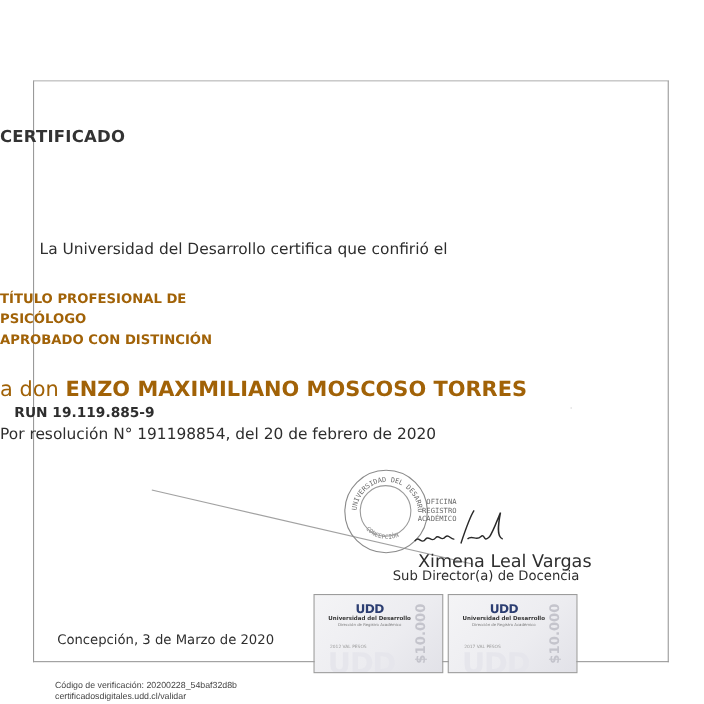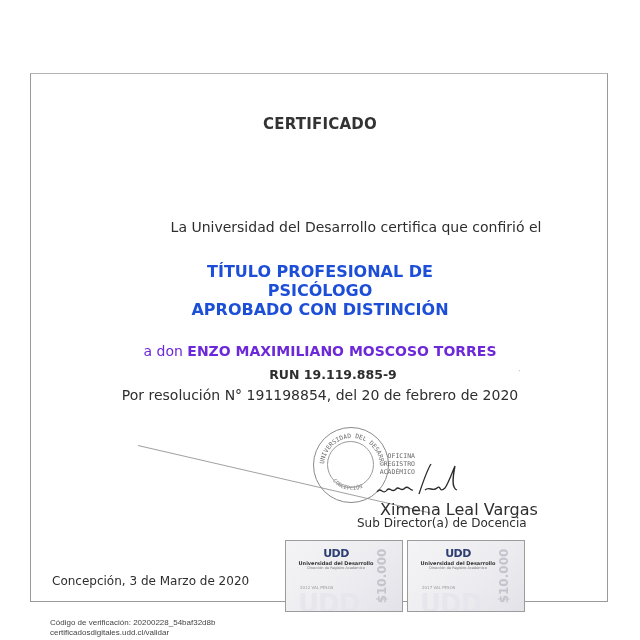--- a/index.html
+++ b/index.html
@@ -20,47 +20,47 @@
       left: 30px;
       top: 73px;
       width: 578px;
       height: 529px;
       border: 1px solid #9a9a9a;
       border-top-color: #b4b4b4;
       box-sizing: border-box;
       background: #fff;
     }
     .abs { position: absolute; white-space: nowrap; }
-    .center { left: 0; width: 640px; text-align: center; }
+    .center { left: 0; width: 640px; }
     .title {
       top: 115px;
       font-size: 15px;
       font-weight: bold;
       letter-spacing: 0.2px;
       color: #333;
     }
     .intro {
       top: 219px;
       font-size: 14px;
       color: #2e2e2e;
       margin-left: 36px;
     }
     .degree {
-      font-size: 16px;
-      font-weight: bold;
-      color: #1d4ed8;
+      font-size: 12px;
+      font-weight: bold;
+      color: #a16207;
       line-height: 19px;
     }
     .degree.l1 { top: 262px; }
     .degree.l2 { top: 281px; }
     .degree.l3 { top: 300px; }
     .recipient {
       top: 343px;
-      font-size: 14px;
-      color: #6d28d9;
+      font-size: 19px;
+      color: #a16207;
     }
     .recipient b { font-weight: bold; }
     .run {
       top: 367px;
       font-size: 12.5px;
       font-weight: bold;
       color: #2e2e2e;
       padding-left: 13px;
     }
     .resolution {

